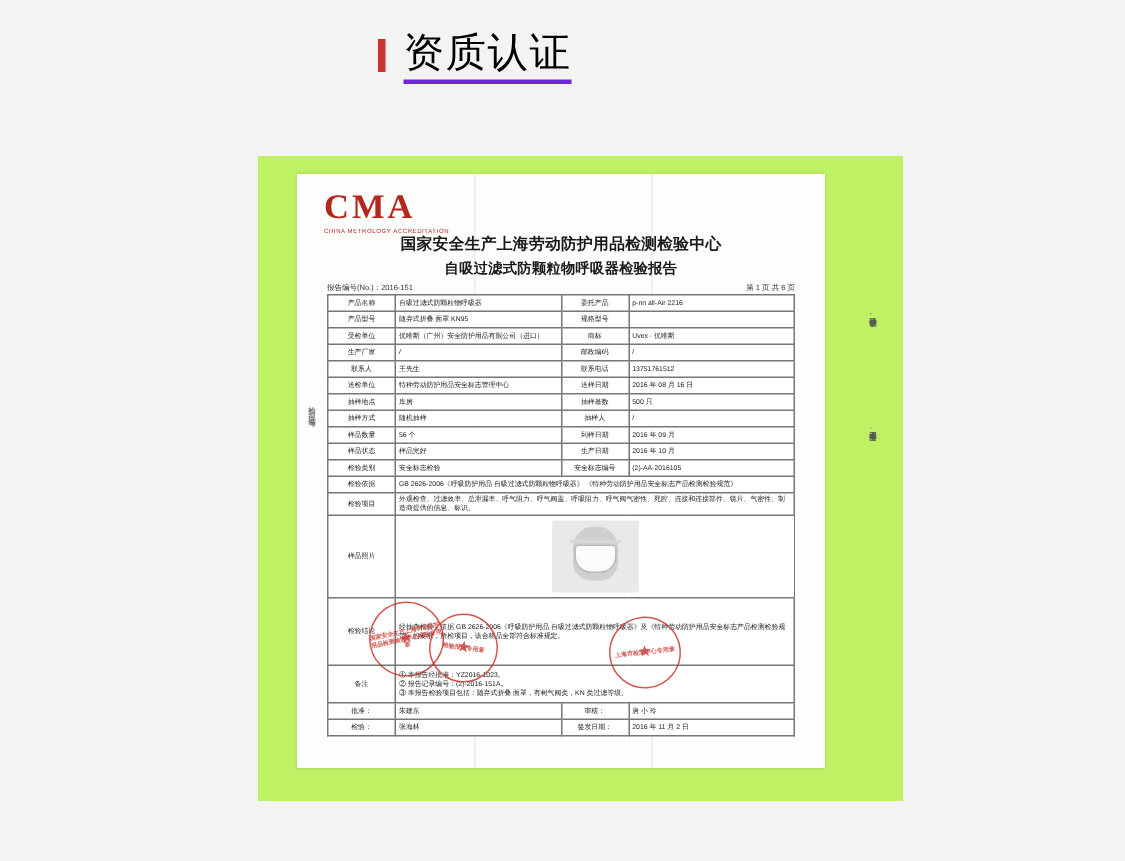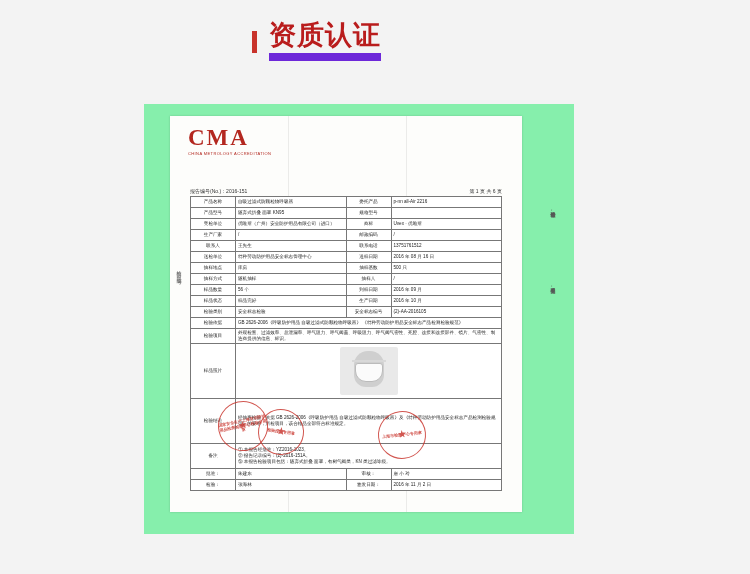--- a/index.html
+++ b/index.html
@@ -31,45 +31,45 @@
   }
   .tick {
     width: 5px;
     height: 22px;
     background: #c8332b;
     margin-right: 12px;
     margin-bottom: 8px;
   }
   .title-cn {
     font-size: 27px;
-    font-weight: bold;
-    color: #b91c1c;
+    font-weight: normal;
+    color: #000000;
     letter-spacing: 1px;
     line-height: 1;
     padding-bottom: 4px;
-    border-bottom: 8px solid #6d28d9;
+    border-bottom: 3px solid #6d28d9;
   }
   .title-en {
     font-size: 22px;
     color: #c9c9c9;
     letter-spacing: 1px;
     margin-left: 14px;
     padding-bottom: 4px;
     border-bottom: 2px solid #c9c9c9;
     line-height: 1;
   }
 
   
   .sheet-wrap {
     position: absolute;
-    left: 144px;
+    left: 172px;
     top: 104px;
     width: 430px;
     height: 430px;
-    background: #86efac;
+    background: #bef264;
   }
   .cert {
     position: absolute;
     left: 26px;
     top: 12px;
     width: 352px;
     height: 396px;
     background: #fdfdfb;
     box-shadow: 0 0 2px rgba(0,0,0,0.18);
     overflow: hidden;
@@ -268,20 +268,22 @@
 
     <div class="fold" style="left:118px;"></div>
     <div class="fold" style="left:236px;"></div>
 
     <div class="cma">
       <div class="cma-letters">CMA</div>
       <div class="cma-sub">CHINA METROLOGY ACCREDITATION</div>
     </div>
 
     <div class="cert-head">
+      <div class="cert-org">国家安全生产上海劳动防护用品检测检验中心</div>
+      <div class="cert-title">自吸过滤式防颗粒物呼吸器检验报告</div>
     </div>
     <div class="cert-no">报告编号(No.)：2016-151</div>
     <div class="cert-no-right">第 1 页 共 6 页</div>
 
     <div class="left-vert">检验报告编号</div>
 
     <table class="cert-table">
       <tbody>
         <tr>
           <td class="lab">产品名称</td>

